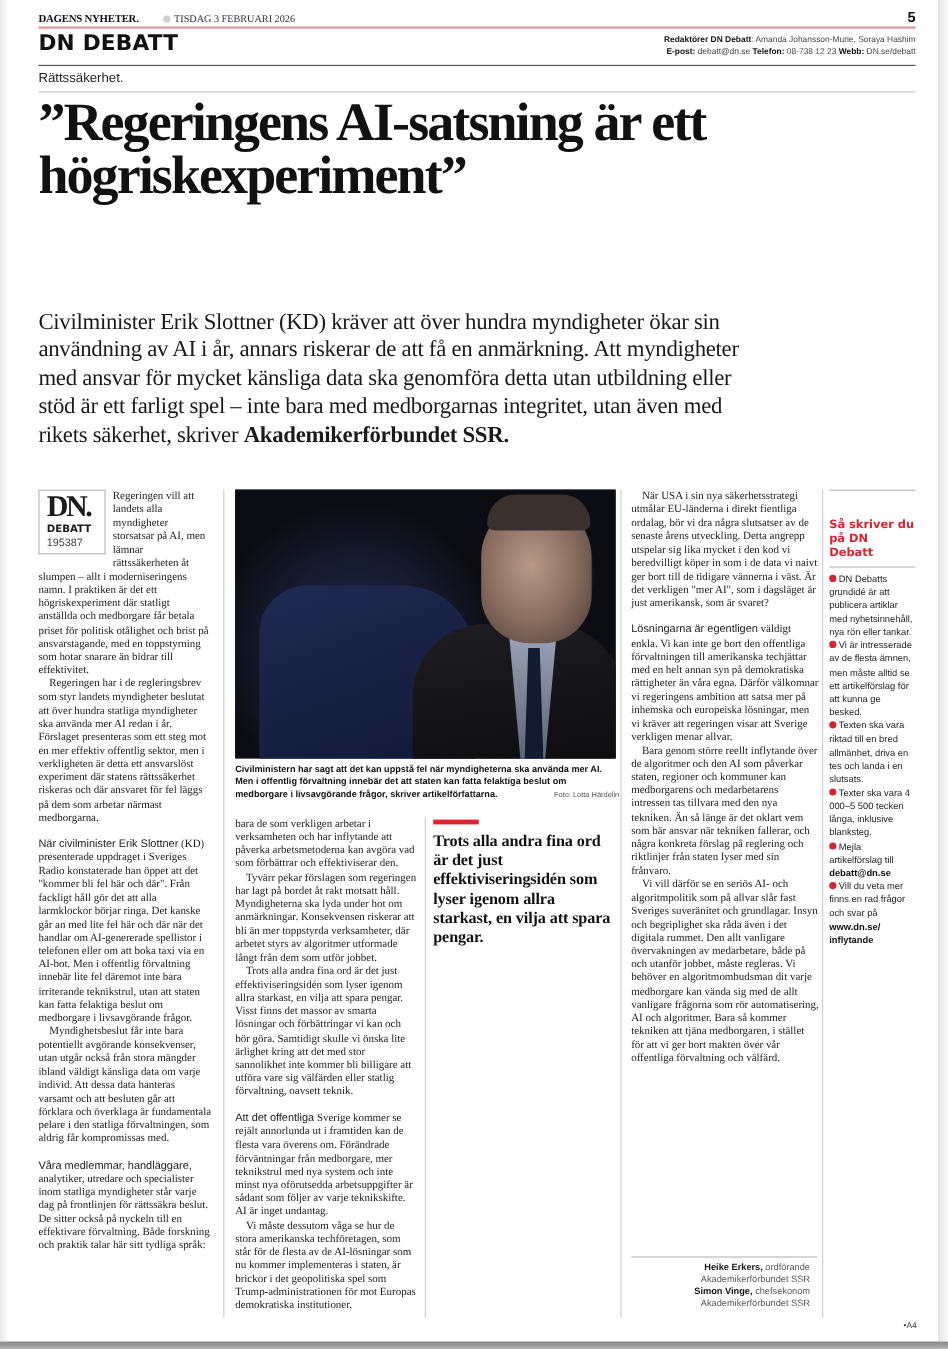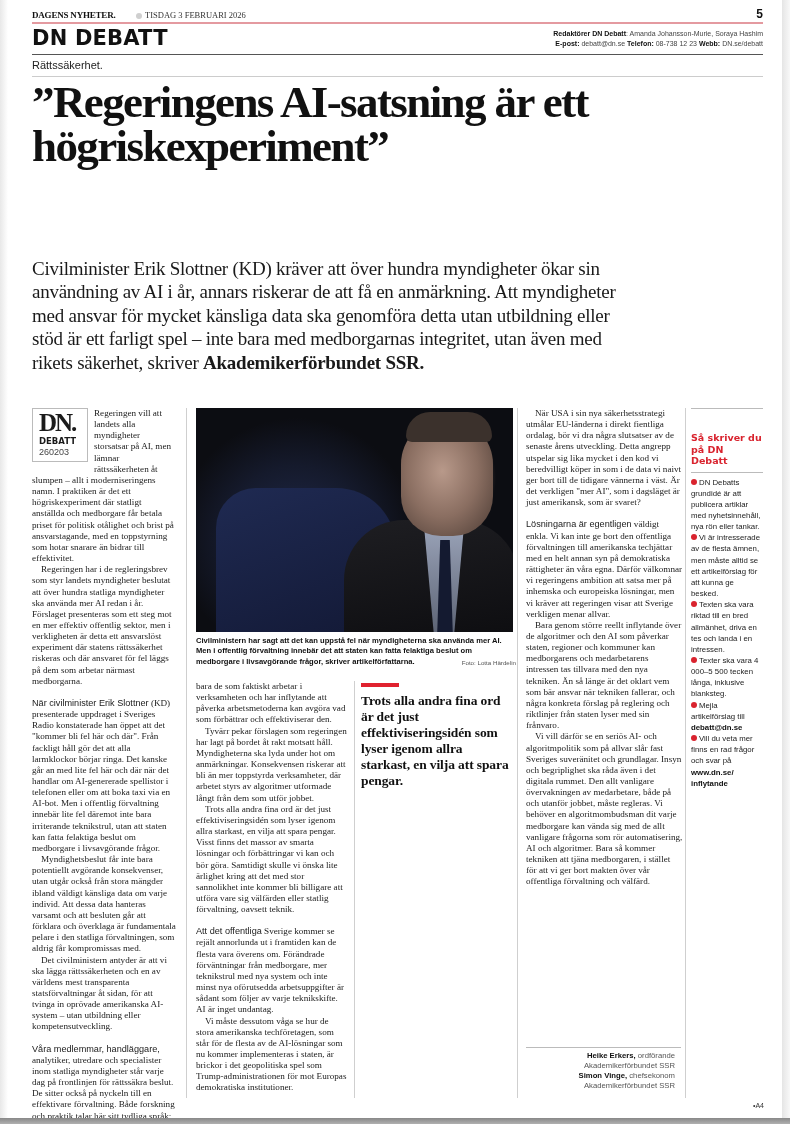--- a/index.html
+++ b/index.html
@@ -16,21 +16,21 @@
   }
   .edge-left { position:absolute; left:0; top:0; width:8px; height:1118px; background:linear-gradient(90deg,#e8e8e8,#fff); }
 
   
   .mast { position:absolute; left:32px; top:9px; width:731px; height:14px; }
   .mast .logo { font-family:Liberation Serif, serif; font-weight:bold; font-size:9px; letter-spacing:-0.2px; position:absolute; left:0; top:1px; }
   .mast .dot { position:absolute; left:104px; top:4px; width:6px; height:6px; border-radius:50%; background:#cfcfcf; }
   .mast .date { position:absolute; left:113px; top:1px; font-family:Liberation Serif, serif; font-size:8.5px; color:#333; }
   .mast .pagenum { position:absolute; right:0; top:-2px; font-family:"Liberation Sans", sans-serif; font-weight:bold; font-size:12px; }
   .redline { position:absolute; left:32px; top:22px; width:731px; height:2px; background:#e49aa0; }
-  .section { position:absolute; left:32px; top:26px; font-family:"DejaVu Sans", sans-serif; font-weight:bold; font-size:21px; letter-spacing:0.2px; }
+  .section { position:absolute; left:32px; top:26px; font-family:"DejaVu Sans", sans-serif; font-weight:bold; font-size:18px; letter-spacing:0.2px; }
   .editors { position:absolute; right:19px; top:29px; text-align:right; font-family:"Liberation Sans", sans-serif; font-size:7px; line-height:10px; color:#444; }
   .editors b { color:#111; }
   .rule-dark { position:absolute; left:32px; top:54px; width:731px; height:1px; background:#555; }
   .kicker { position:absolute; left:32px; top:59px; font-family:"Liberation Sans", sans-serif; font-size:11px; color:#222; }
   .rule-light { position:absolute; left:32px; top:76px; width:731px; height:1px; background:#ccc; }
 
   .headline {
     position:absolute; left:32px; top:80px; width:720px;
     font-family:"Liberation Serif", serif; font-weight:bold;
     font-size:45px; line-height:44px; letter-spacing:-1.6px;
@@ -121,46 +121,45 @@
   <h1 class="headline" style="margin:0">”Regeringens AI-satsning är ett högriskexperiment”</h1>
 
   <div class="lede">
     <span>Civilminister Erik Slottner (KD) kräver att över hundra myndigheter ökar sin användning av AI i år, annars riskerar de att få en anmärkning. Att myndigheter med ansvar för mycket känsliga data ska genomföra detta utan utbildning eller stöd är ett farligt spel – inte bara med medborgarnas integritet, utan även med rikets säkerhet, skriver </span><b>Akademikerförbundet SSR.</b>
   </div>
 
   <div class="col col1">
     <div class="dnbox">
       <span class="dn">DN.</span>
       <span class="deb">DEBATT</span>
-      <span class="code">260203</span>
+      <span class="code">195387</span>
     </div>
     <p class="noindent"><span>Regeringen vill att landets alla myndigheter storsatsar på AI, men lämnar rättssäkerheten åt slumpen – allt i moderniseringens namn. I praktiken är det ett högriskexperiment där statligt anställda och medborgare får betala priset för politisk otålighet och brist på ansvarstagande, med en toppstyrning som hotar snarare än bidrar till effektivitet.</span></p>
     <p><span>Regeringen har i de regleringsbrev som styr landets myndigheter beslutat att över hundra statliga myndigheter ska använda mer AI redan i år. Förslaget presenteras som ett steg mot en mer effektiv offentlig sektor, men i verkligheten är detta ett ansvarslöst experiment där statens rättssäkerhet riskeras och där ansvaret för fel läggs på dem som arbetar närmast medborgarna.</span></p>
     <p class="noindent gap"><span class="lead">När civilminister Erik Slottner</span><span> (KD) presenterade uppdraget i Sveriges Radio konstaterade han öppet att det "kommer bli fel här och där". Från fackligt håll gör det att alla larmklockor börjar ringa. Det kanske går an med lite fel här och där när det handlar om AI-genererade spellistor i telefonen eller om att boka taxi via en AI-bot. Men i offentlig förvaltning innebär lite fel däremot inte bara irriterande teknikstrul, utan att staten kan fatta felaktiga beslut om medborgare i livsavgörande frågor.</span></p>
     <p><span>Myndighetsbeslut får inte bara potentiellt avgörande konsekvenser, utan utgår också från stora mängder ibland väldigt känsliga data om varje individ. Att dessa data hanteras varsamt och att besluten går att förklara och överklaga är fundamentala pelare i den statliga förvaltningen, som aldrig får kompromissas med.</span></p>
-    <p><span>Det civilministern antyder är att vi ska lägga rättssäkerheten och en av världens mest transparenta statsförvaltningar åt sidan, för att tvinga in oprövade amerikanska AI-system – utan utbildning eller kompetensutveckling.</span></p>
     <p class="noindent gap"><span class="lead">Våra medlemmar, handläggare,</span><span> analytiker, utredare och specialister inom statliga myndigheter står varje dag på frontlinjen för rättssäkra beslut. De sitter också på nyckeln till en effektivare förvaltning. Både forskning och praktik talar här sitt tydliga språk:</span></p>
   </div>
   <div class="vline" style="left:186px; top:408px; height:690px;"></div>
 
   <div class="photo" title="Civilminister Erik Slottner">
     <div class="chair"></div>
     <div class="suit"></div>
     <div class="shirt"></div>
     <div class="tie"></div>
     <div class="head"></div>
     <div class="hair"></div>
   </div>
   <div class="caption">
     <span>Civilministern har sagt att det kan uppstå fel när myndigheterna ska använda mer AI. Men i offentlig förvaltning innebär det att staten kan fatta felaktiga beslut om medborgare i livsavgörande frågor, skriver artikelförfattarna.</span>
     <span class="credit">Foto: Lotta Härdelin</span>
   </div>
 
   <div class="col col2">
-    <p class="noindent"><span>bara de som faktiskt arbetar i verksamheten och har inflytande att påverka arbetsmetoderna kan avgöra vad som förbättrar och effektiviserar den.</span></p>
+    <p class="noindent"><span>bara de som verkligen arbetar i verksamheten och har inflytande att påverka arbetsmetoderna kan avgöra vad som förbättrar och effektiviserar den.</span></p>
     <p><span>Tyvärr pekar förslagen som regeringen har lagt på bordet åt rakt motsatt håll. Myndigheterna ska lyda under hot om anmärkningar. Konsekvensen riskerar att bli än mer toppstyrda verksamheter, där arbetet styrs av algoritmer utformade långt från dem som utför jobbet.</span></p>
     <p><span>Trots alla andra fina ord är det just effektiviseringsidén som lyser igenom allra starkast, en vilja att spara pengar. Visst finns det massor av smarta lösningar och förbättringar vi kan och bör göra. Samtidigt skulle vi önska lite ärlighet kring att det med stor sannolikhet inte kommer bli billigare att utföra vare sig välfärden eller statlig förvaltning, oavsett teknik.</span></p>
     <p class="noindent gap"><span class="lead">Att det offentliga</span><span> Sverige kommer se rejält annorlunda ut i framtiden kan de flesta vara överens om. Förändrade förväntningar från medborgare, mer teknikstrul med nya system och inte minst nya oförutsedda arbetsuppgifter är sådant som följer av varje teknikskifte. AI är inget undantag.</span></p>
     <p><span>Vi måste dessutom våga se hur de stora amerikanska techföretagen, som står för de flesta av de AI-lösningar som nu kommer implementeras i staten, är brickor i det geopolitiska spel som Trump-administrationen för mot Europas demokratiska institutioner.</span></p>
   </div>
   <div class="vline" style="left:354px; top:681px; height:417px;"></div>
 
   <div class="pullbar"></div>
   <div class="pull">Trots alla andra fina ord är det just effektiviseringsidén som lyser igenom allra starkast, en vilja att spara pengar.</div>
   <div class="vline" style="left:517px; top:408px; height:690px;"></div>
@@ -176,21 +175,21 @@
   <div class="sig">
     <div><b>Heike Erkers,</b><span> ordförande Akademikerförbundet SSR</span></div>
     <div><b>Simon Vinge,</b><span> chefsekonom Akademikerförbundet SSR</span></div>
   </div>
   <div class="vline" style="left:685px; top:408px; height:690px;"></div>
 
   <div class="aside">
     <div class="ttl">Så skriver du på DN Debatt</div>
     <p class="item"><span class="bullet"></span><span>DN Debatts grundidé är att publicera artiklar med nyhetsinnehåll, nya rön eller tankar.</span></p>
     <p class="item"><span class="bullet"></span><span>Vi är intresserade av de flesta ämnen, men måste alltid se ett artikelförslag för att kunna ge besked.</span></p>
-    <p class="item"><span class="bullet"></span><span>Texten ska vara riktad till en bred allmänhet, driva en tes och landa i en intressen.</span></p>
+    <p class="item"><span class="bullet"></span><span>Texten ska vara riktad till en bred allmänhet, driva en tes och landa i en slutsats.</span></p>
     <p class="item"><span class="bullet"></span><span>Texter ska vara 4 000–5 500 tecken långa, inklusive blanksteg.</span></p>
     <p class="item"><span class="bullet"></span><span>Mejla artikelförslag till </span><b>debatt@dn.se</b></p>
     <p class="item"><span class="bullet"></span><span>Vill du veta mer finns en rad frågor och svar på </span><b>www.dn.se/ inflytande</b></p>
   </div>
 
   <div class="footer-code">•A4</div>
 </div>
 <div class="right-shadow"></div>
 <div class="bottom-shadow"></div>
 

